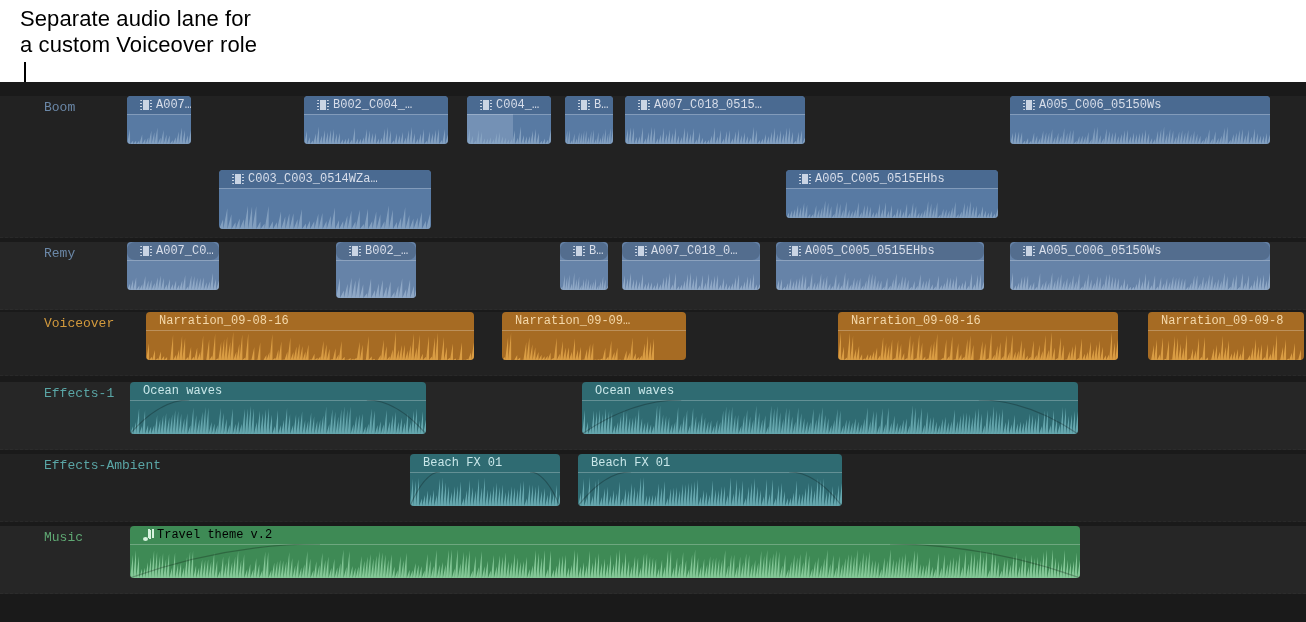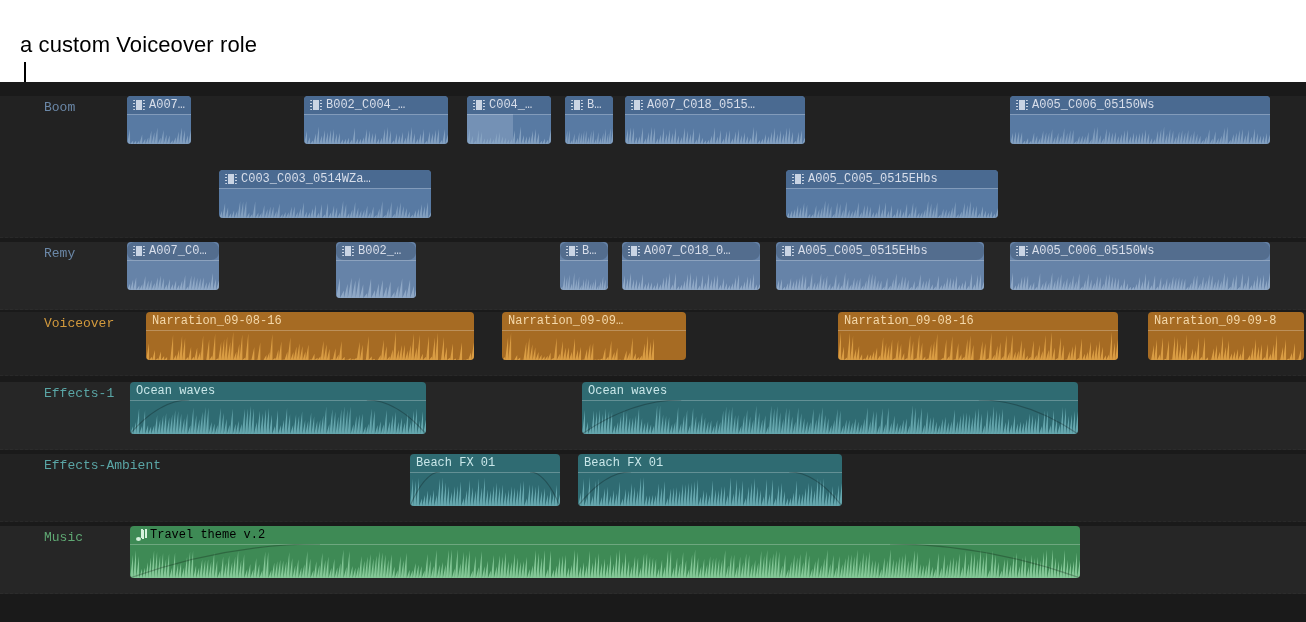--- a/index.html
+++ b/index.html
@@ -101,21 +101,21 @@
     border-radius:4px;
     overflow:hidden;
     font-size:12px;
     color:var(--txt-clip);
     cursor:pointer;
   }
   .clip .title{
     position:relative;
     height:18px;
     line-height:18px;
-    padding:0 6px;
+    padding:0 13px;
     white-space:nowrap;
     overflow:hidden;
     text-overflow:ellipsis;
     z-index:2;
     display:flex;
     align-items:center;
     gap:4px;
   }
   .clip .wave{
     position:absolute;
@@ -182,21 +182,21 @@
     box-shadow: -1px -1px 0 0 #d6f2de, 3px -1px 0 0 #d6f2de;
   }
   
   svg.wave path{vector-effect:non-scaling-stroke;}
 </style>
 </head>
 <body>
 
 <div class="caption-wrap">
   <div class="caption-text">
-    <br>
+    <span>Separate audio lane for</span><br>
     <span>a custom Voiceover role</span>
   </div>
   <div class="leader"></div>
 </div>
 
 <div class="timeline" id="timeline">
     <div class="lane" style="top: 14px; height: 142px;">
       <div class="lane-label blue">Boom</div>
       <div class="clip blue" style="left: 127px; width: 64px; top: 0px; height: 48px;">
         <div class="title">
@@ -252,21 +252,21 @@
       <div class="clip blue" style="left: 1010px; width: 260px; top: 0px; height: 48px;">
         <div class="title">
           <span class="ico ico-film"></span>
           <span>A005_C006_05150Ws</span>
         </div>
         <div class="clade-line"></div>
         <svg class="wave" viewBox="0 0 260 30" preserveAspectRatio="none">
           <path d="M0 30 L0.0 22.0 L0.1 30 L3.0 18.8 L3.1 30 L6.0 17.5 L6.1 30 L9.1 17.3 L9.2 30 L12.1 18.1 L12.2 30 L15.1 26.6 L15.2 30 L18.1 24.1 L18.2 30 L21.2 26.8 L21.3 30 L24.2 18.6 L24.3 30 L27.2 21.5 L27.3 30 L30.2 24.1 L30.3 30 L33.3 16.7 L33.4 30 L36.3 18.2 L36.4 30 L39.3 18.6 L39.4 30 L42.3 14.9 L42.4 30 L45.3 22.7 L45.4 30 L48.4 18.8 L48.5 30 L51.4 21.7 L51.5 30 L54.4 14.1 L54.5 30 L57.4 18.7 L57.5 30 L60.5 16.2 L60.6 30 L63.5 15.7 L63.6 30 L66.5 26.8 L66.6 30 L69.5 21.9 L69.6 30 L72.6 21.5 L72.7 30 L75.6 22.2 L75.7 30 L78.6 17.7 L78.7 30 L81.6 25.3 L81.7 30 L84.7 13.6 L84.8 30 L87.7 12.4 L87.8 30 L90.7 20.9 L90.8 30 L93.7 24.2 L93.8 30 L96.7 14.5 L96.8 30 L99.8 17.0 L99.9 30 L102.8 18.5 L102.9 30 L105.8 17.8 L105.9 30 L108.8 22.1 L108.9 30 L111.9 19.8 L112.0 30 L114.9 16.2 L115.0 30 L117.9 15.4 L118.0 30 L120.9 22.0 L121.0 30 L124.0 18.4 L124.1 30 L127.0 20.1 L127.1 30 L130.0 18.9 L130.1 30 L133.0 18.1 L133.1 30 L136.0 15.5 L136.1 30 L139.1 19.0 L139.2 30 L142.1 24.0 L142.2 30 L145.1 24.9 L145.2 30 L148.1 16.4 L148.2 30 L151.2 15.3 L151.3 30 L154.2 12.6 L154.3 30 L157.2 19.5 L157.3 30 L160.2 15.1 L160.3 30 L163.3 16.6 L163.4 30 L166.3 22.2 L166.4 30 L169.3 17.4 L169.4 30 L172.3 16.3 L172.4 30 L175.3 18.4 L175.4 30 L178.4 16.1 L178.5 30 L181.4 20.0 L181.5 30 L184.4 16.7 L184.5 30 L187.4 19.8 L187.5 30 L190.5 21.7 L190.6 30 L193.5 25.7 L193.6 30 L196.5 22.2 L196.6 30 L199.5 15.3 L199.6 30 L202.6 24.5 L202.7 30 L205.6 17.3 L205.7 30 L208.6 24.1 L208.7 30 L211.6 21.7 L211.7 30 L214.7 13.7 L214.8 30 L217.7 12.4 L217.8 30 L220.7 25.8 L220.8 30 L223.7 19.9 L223.8 30 L226.7 18.4 L226.8 30 L229.8 16.1 L229.9 30 L232.8 15.1 L232.9 30 L235.8 21.1 L235.9 30 L238.8 15.8 L238.9 30 L241.9 22.6 L242.0 30 L244.9 14.4 L245.0 30 L247.9 18.9 L248.0 30 L250.9 21.6 L251.0 30 L254.0 21.7 L254.1 30 L257.0 19.1 L257.1 30 L260.0 20.6 L260.1 30 L260 30 Z" fill="#8aa6c4" opacity="0.85"></path>
         </svg>
       </div>
-      <div class="clip blue" style="left: 219px; width: 212px; top: 74px; height: 48px;">
+      <div class="clip blue" style="left: 219px; width: 212px; top: 74px; height: 59px;">
         <div class="title">
           <span class="ico ico-film"></span>
           <span>C003_C003_0514WZa…</span>
         </div>
         <div class="clade-line"></div>
         <svg class="wave" viewBox="0 0 212 30" preserveAspectRatio="none">
           <path d="M0 30 L0.0 22.9 L0.1 30 L3.0 22.8 L3.1 30 L6.1 14.9 L6.2 30 L9.1 19.2 L9.2 30 L12.1 25.0 L12.2 30 L15.1 22.3 L15.2 30 L18.2 22.9 L18.3 30 L21.2 12.9 L21.3 30 L24.2 13.4 L24.3 30 L27.3 13.1 L27.4 30 L30.3 24.5 L30.4 30 L33.3 26.1 L33.4 30 L36.3 13.2 L36.4 30 L39.4 24.4 L39.5 30 L42.4 25.0 L42.5 30 L45.4 17.0 L45.5 30 L48.5 20.9 L48.6 30 L51.5 18.6 L51.6 30 L54.5 18.4 L54.6 30 L57.5 22.9 L57.6 30 L60.6 15.5 L60.7 30 L63.6 25.9 L63.7 30 L66.6 24.0 L66.7 30 L69.7 24.3 L69.8 30 L72.7 18.8 L72.8 30 L75.7 18.3 L75.8 30 L78.7 24.1 L78.8 30 L81.8 20.3 L81.9 30 L84.8 14.2 L84.9 30 L87.8 23.6 L87.9 30 L90.9 24.2 L91.0 30 L93.9 20.3 L94.0 30 L96.9 16.5 L97.0 30 L99.9 24.6 L100.0 30 L103.0 15.9 L103.1 30 L106.0 26.3 L106.1 30 L109.0 15.1 L109.1 30 L112.1 24.2 L112.2 30 L115.1 17.2 L115.2 30 L118.1 19.2 L118.2 30 L121.1 24.3 L121.2 30 L124.2 12.8 L124.3 30 L127.2 15.9 L127.3 30 L130.2 24.9 L130.3 30 L133.3 21.4 L133.4 30 L136.3 13.9 L136.4 30 L139.3 19.8 L139.4 30 L142.3 22.3 L142.4 30 L145.4 21.8 L145.5 30 L148.4 17.5 L148.5 30 L151.4 24.0 L151.5 30 L154.5 18.6 L154.6 30 L157.5 26.8 L157.6 30 L160.5 20.5 L160.6 30 L163.5 13.1 L163.6 30 L166.6 26.7 L166.7 30 L169.6 20.2 L169.7 30 L172.6 13.7 L172.7 30 L175.7 25.8 L175.8 30 L178.7 17.2 L178.8 30 L181.7 14.3 L181.8 30 L184.7 18.0 L184.8 30 L187.8 19.9 L187.9 30 L190.8 23.5 L190.9 30 L193.8 26.6 L193.9 30 L196.9 22.2 L197.0 30 L199.9 20.5 L200.0 30 L202.9 16.0 L203.0 30 L205.9 18.0 L206.0 30 L209.0 13.9 L209.1 30 L212.0 24.2 L212.1 30 L212 30 Z" fill="#8aa6c4" opacity="0.85"></path>
         </svg>
       </div>
       <div class="clip blue" style="left: 786px; width: 212px; top: 74px; height: 48px;">

